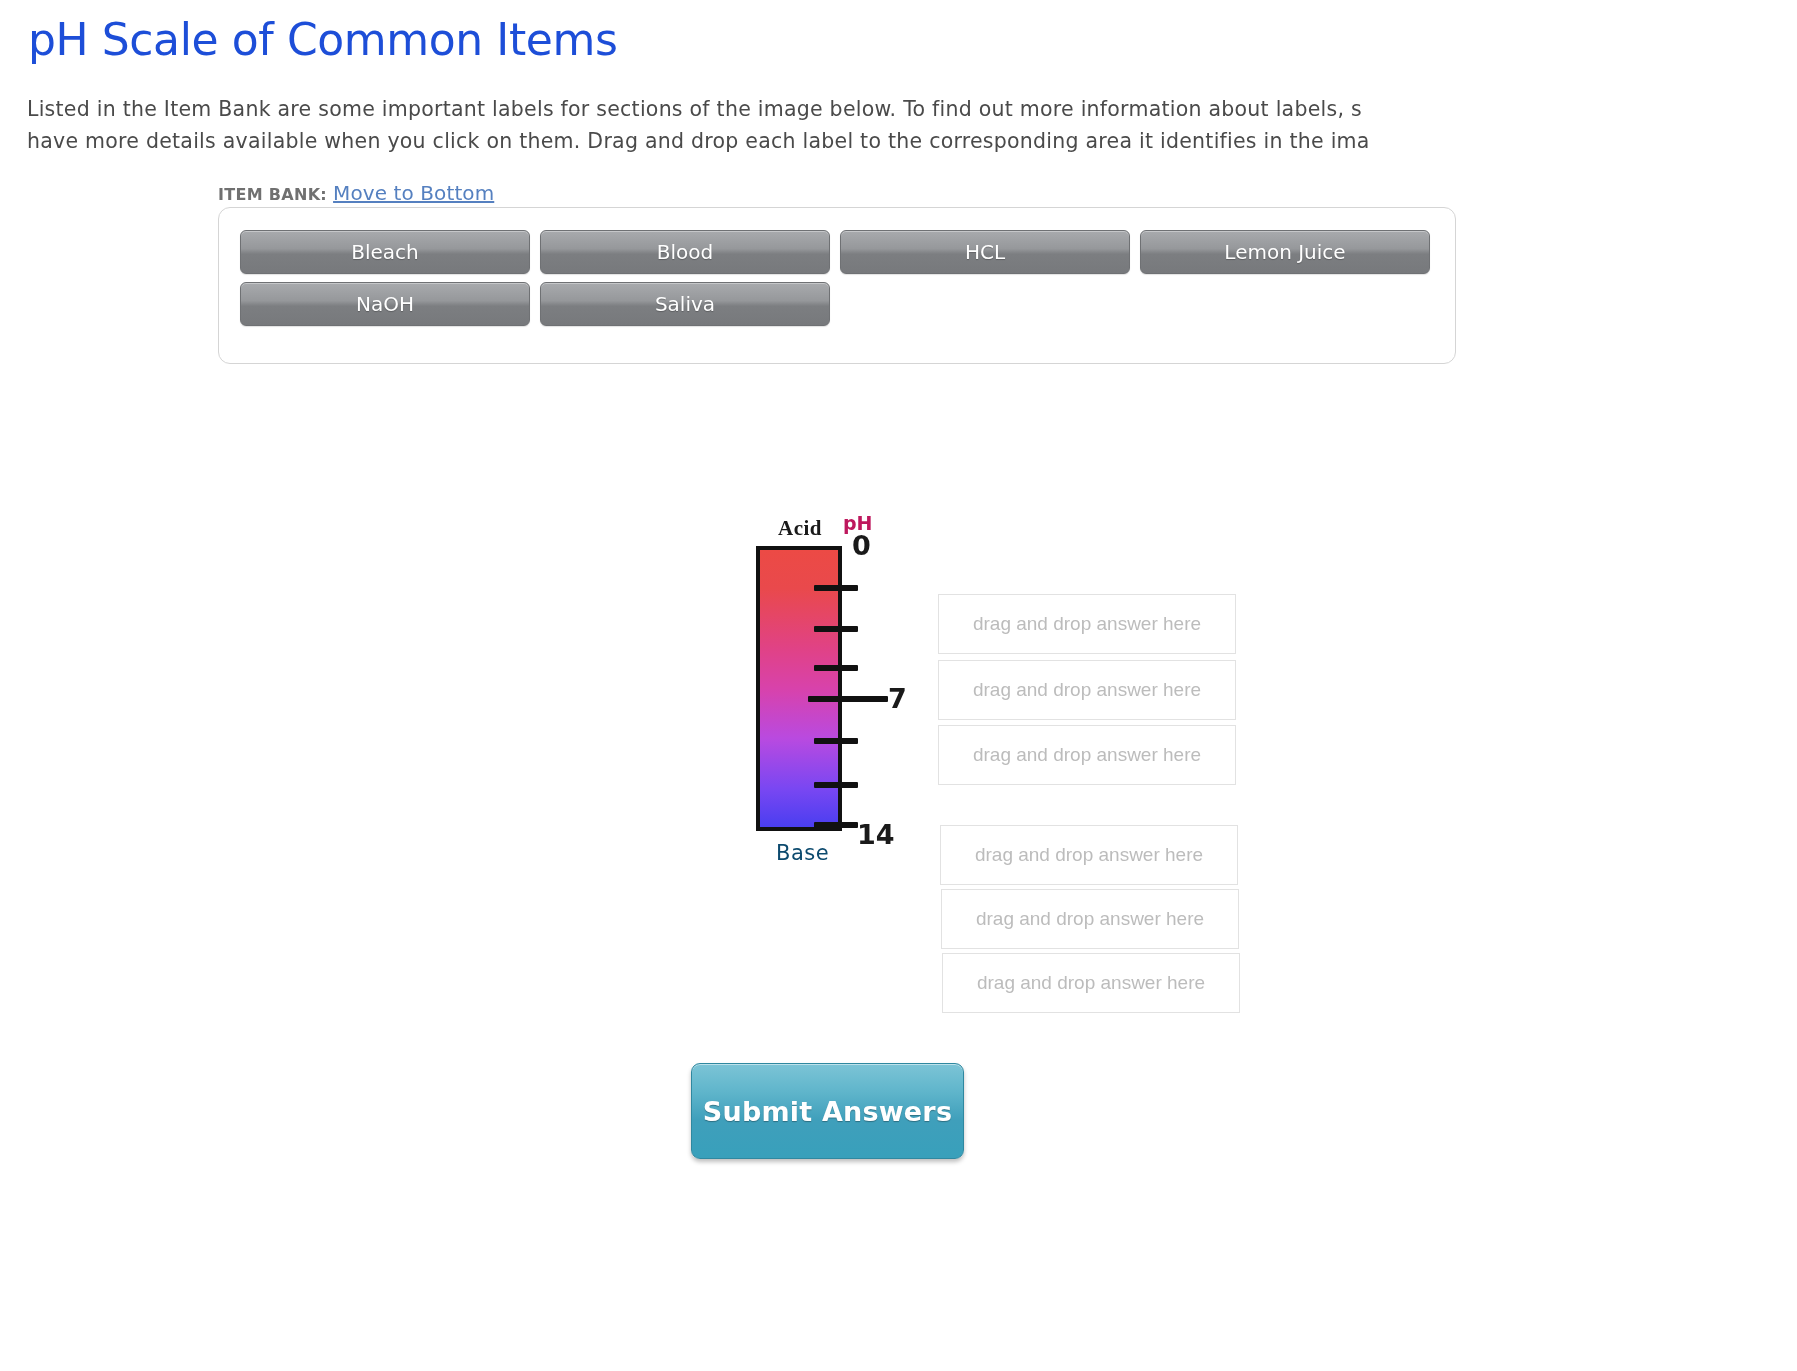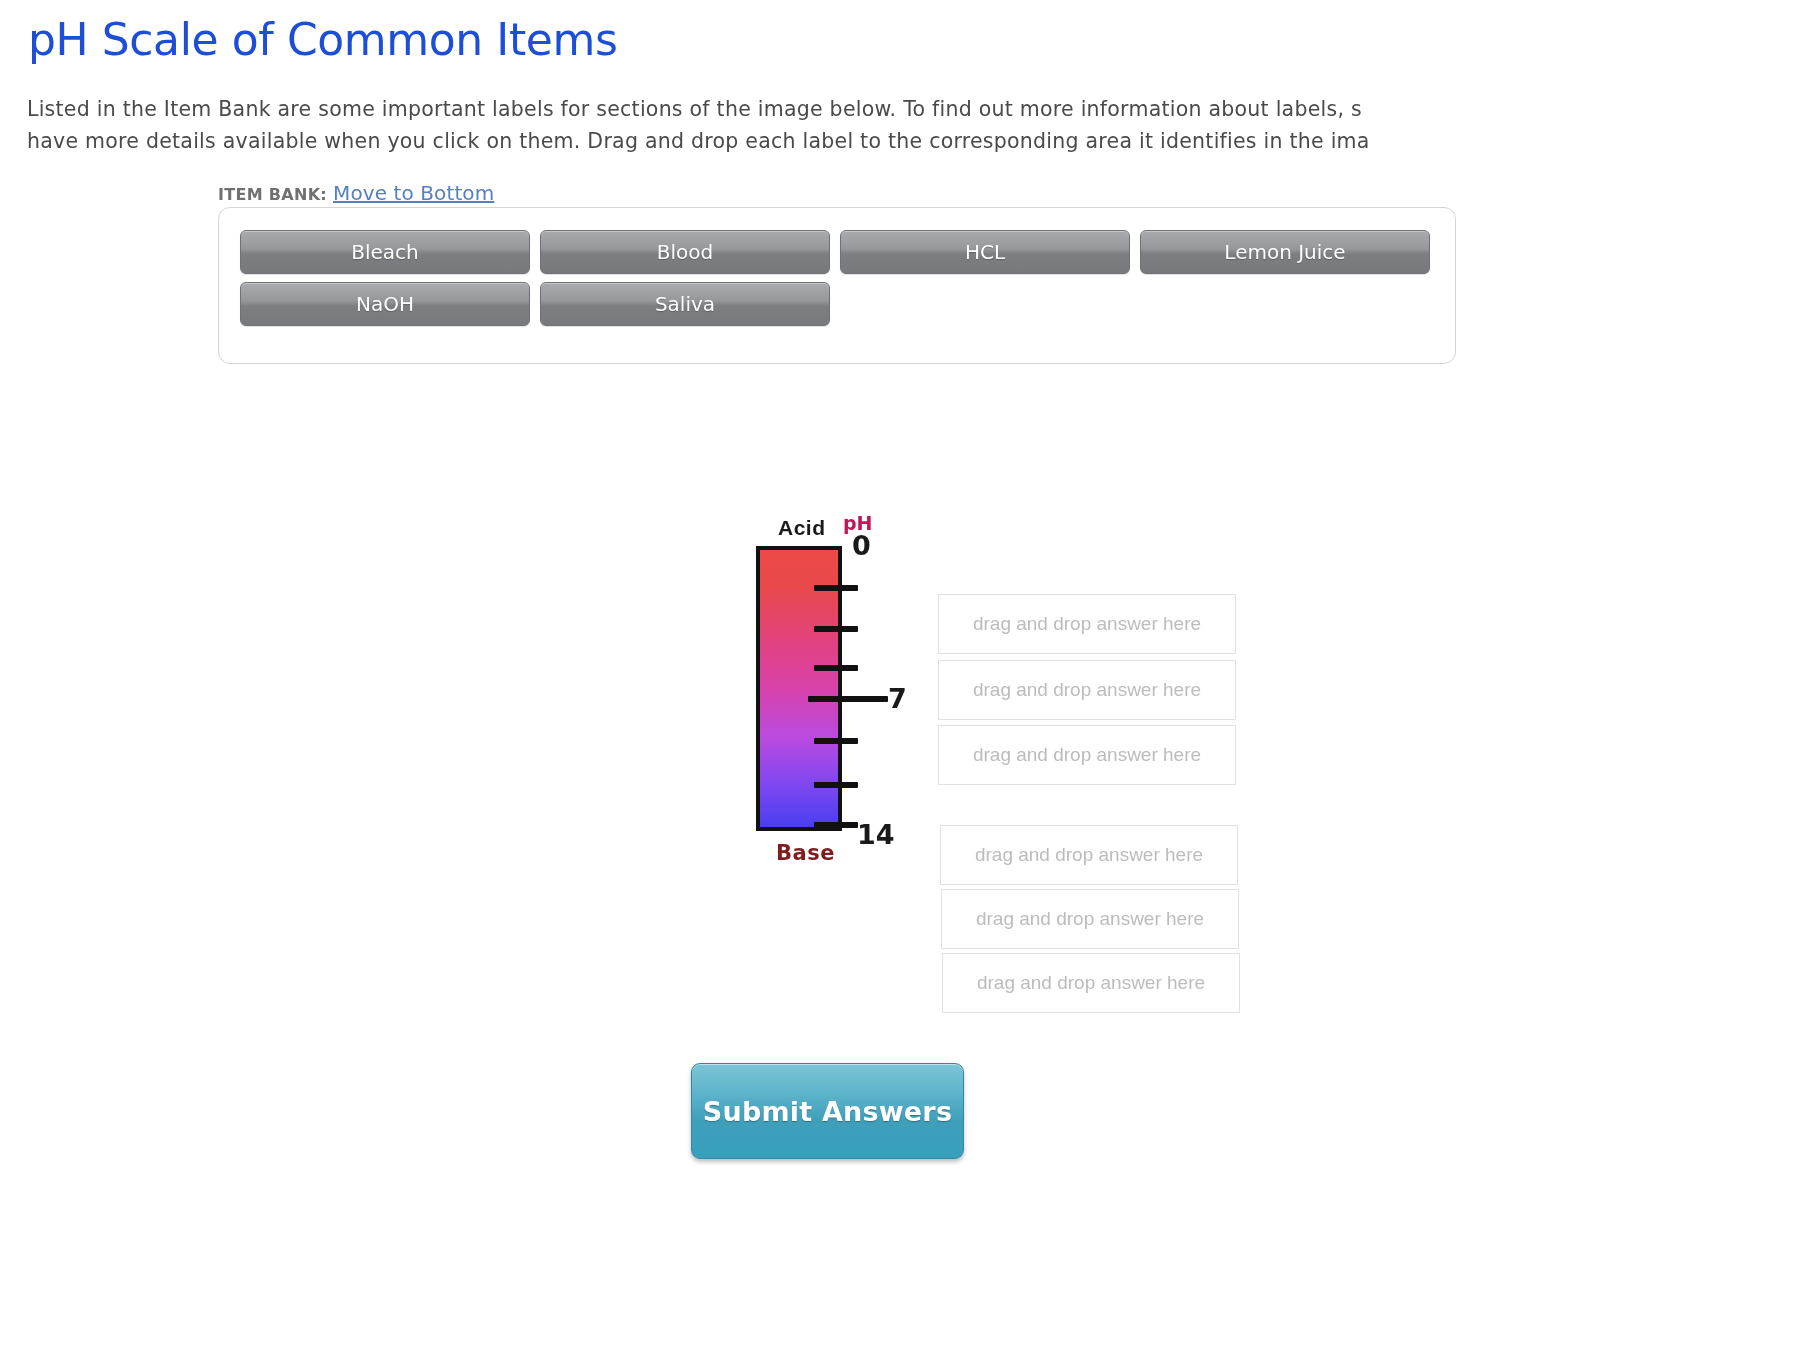--- a/index.html
+++ b/index.html
@@ -109,30 +109,30 @@
     width: 200px;
     height: 360px;
   }
   .ph-acid {
     position: absolute;
     left: 26px;
     top: 0px;
     font-size: 21px;
     font-weight: bold;
     color: #1a1a1a;
-    font-family: Liberation Sans, sans-serif;
+    font-family: Liberation Serif, serif;
     letter-spacing: 0.5px;
   }
   .ph-base {
     position: absolute;
     left: 24px;
     top: 325px;
     font-size: 21px;
-    font-weight: bold;
-    color: #7f1d1d;
+    font-weight: normal;
+    color: #0c4a6e;
     letter-spacing: 0.5px;
   }
   .ph-word {
     position: absolute;
     left: 91px;
     top: -4px;
     font-size: 19px;
     font-weight: bold;
     color: #be185d;
   }

